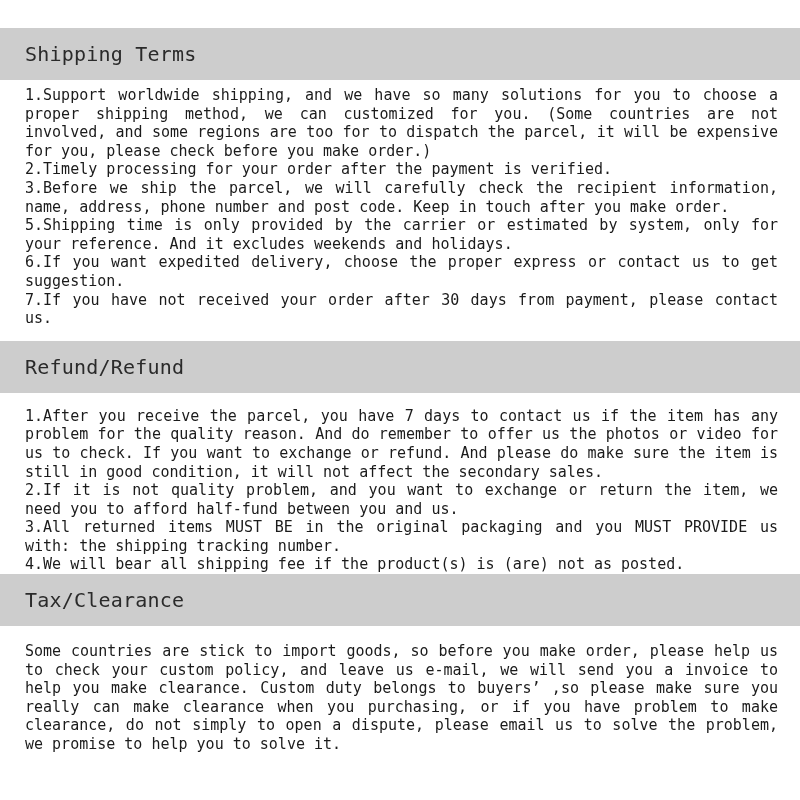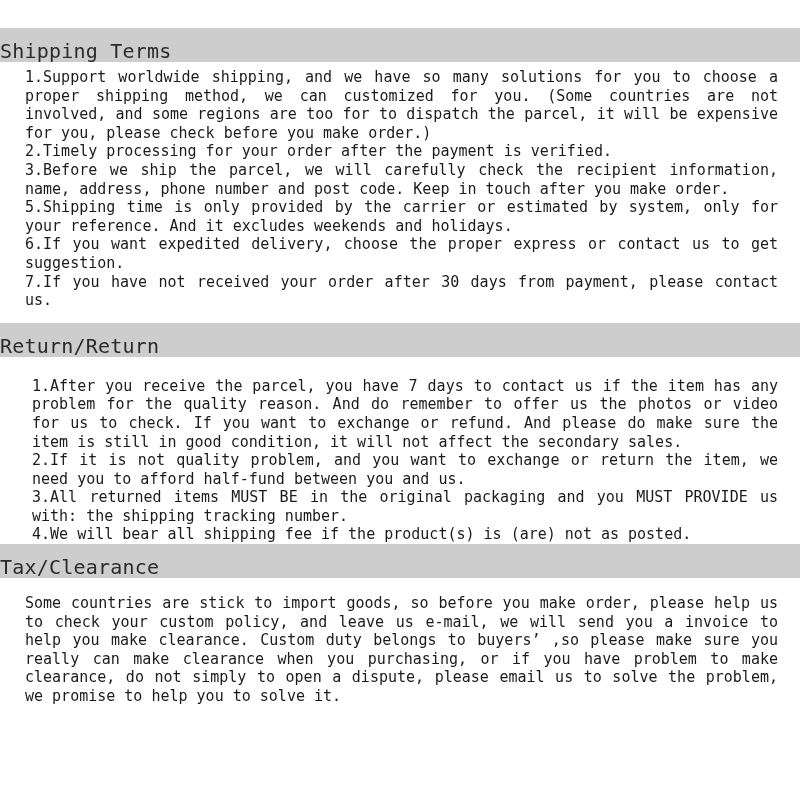--- a/index.html
+++ b/index.html
@@ -23,24 +23,25 @@
     padding-top: 28px;
   }
 
   .section {
     width: 800px;
   }
 
   .section-header {
     width: 800px;
     background: #cdcdcd;
-    height: 34px;
+    height: 52px;
     box-sizing: border-box;
     display: flex;
-    align-items: flex-end;
+    align-items: center;
+    padding-left: 25px;
   }
 
   .section-header .title {
     font-family: "DejaVu Sans Mono", "Liberation Mono", monospace;
     font-size: 20px;
     line-height: 22px;
     color: #2a2a2a;
     letter-spacing: 0.2px;
     white-space: pre;
   }
@@ -58,21 +59,21 @@
     white-space: pre-wrap;
     text-align: justify;
     text-align-last: left;
     letter-spacing: 0px;
     margin: 0;
   }
 
   
   .sec-shipping .section-body { padding-top: 6px; }
   .sec-return   { margin-top: 13px; }
-  .sec-return   .section-body { padding-top: 20px; margin-left: 7px; }
+  .sec-return   .section-body { padding-top: 14px; }
   .sec-tax      { }
   .sec-tax      .section-body { padding-top: 16px; }
   .sec-feedback { margin-top: 16px; }
   .sec-feedback .section-body { padding-top: 9px; }
 </style>
 </head>
 <body>
 
 <div class="page">
 
@@ -85,21 +86,21 @@
 2.Timely processing for your order after the payment is verified.
 3.Before we ship the parcel, we will carefully check the recipient information, name, address, phone number and post code. Keep in touch after you make order.
 5.Shipping time is only provided by the carrier or estimated by system, only for your reference. And it excludes weekends and holidays.
 6.If you want expedited delivery, choose the proper express or contact us to get suggestion.
 7.If you have not received your order after 30 days from payment, please contact us.</p>
     </div>
   </div>
 
   <div class="section sec-return">
     <div class="section-header">
-      <span class="title">Return/Return</span>
+      <span class="title">Refund/Refund</span>
     </div>
     <div class="section-body">
       <p class="para">1.After you receive the parcel, you have 7 days to contact us if the item has any problem for the quality reason. And do remember to offer us the photos or video for us to check. If you want to exchange or refund. And please do make sure the item is still in good condition, it will not affect the secondary sales.
 2.If it is not quality problem, and you want to exchange or return the item, we need you to afford half-fund between you and us.
 3.All returned items MUST BE in the original packaging and you MUST PROVIDE us with: the shipping tracking number.
 4.We will bear all shipping fee if the product(s) is (are) not as posted.</p>
     </div>
   </div>
 
   <div class="section sec-tax">

